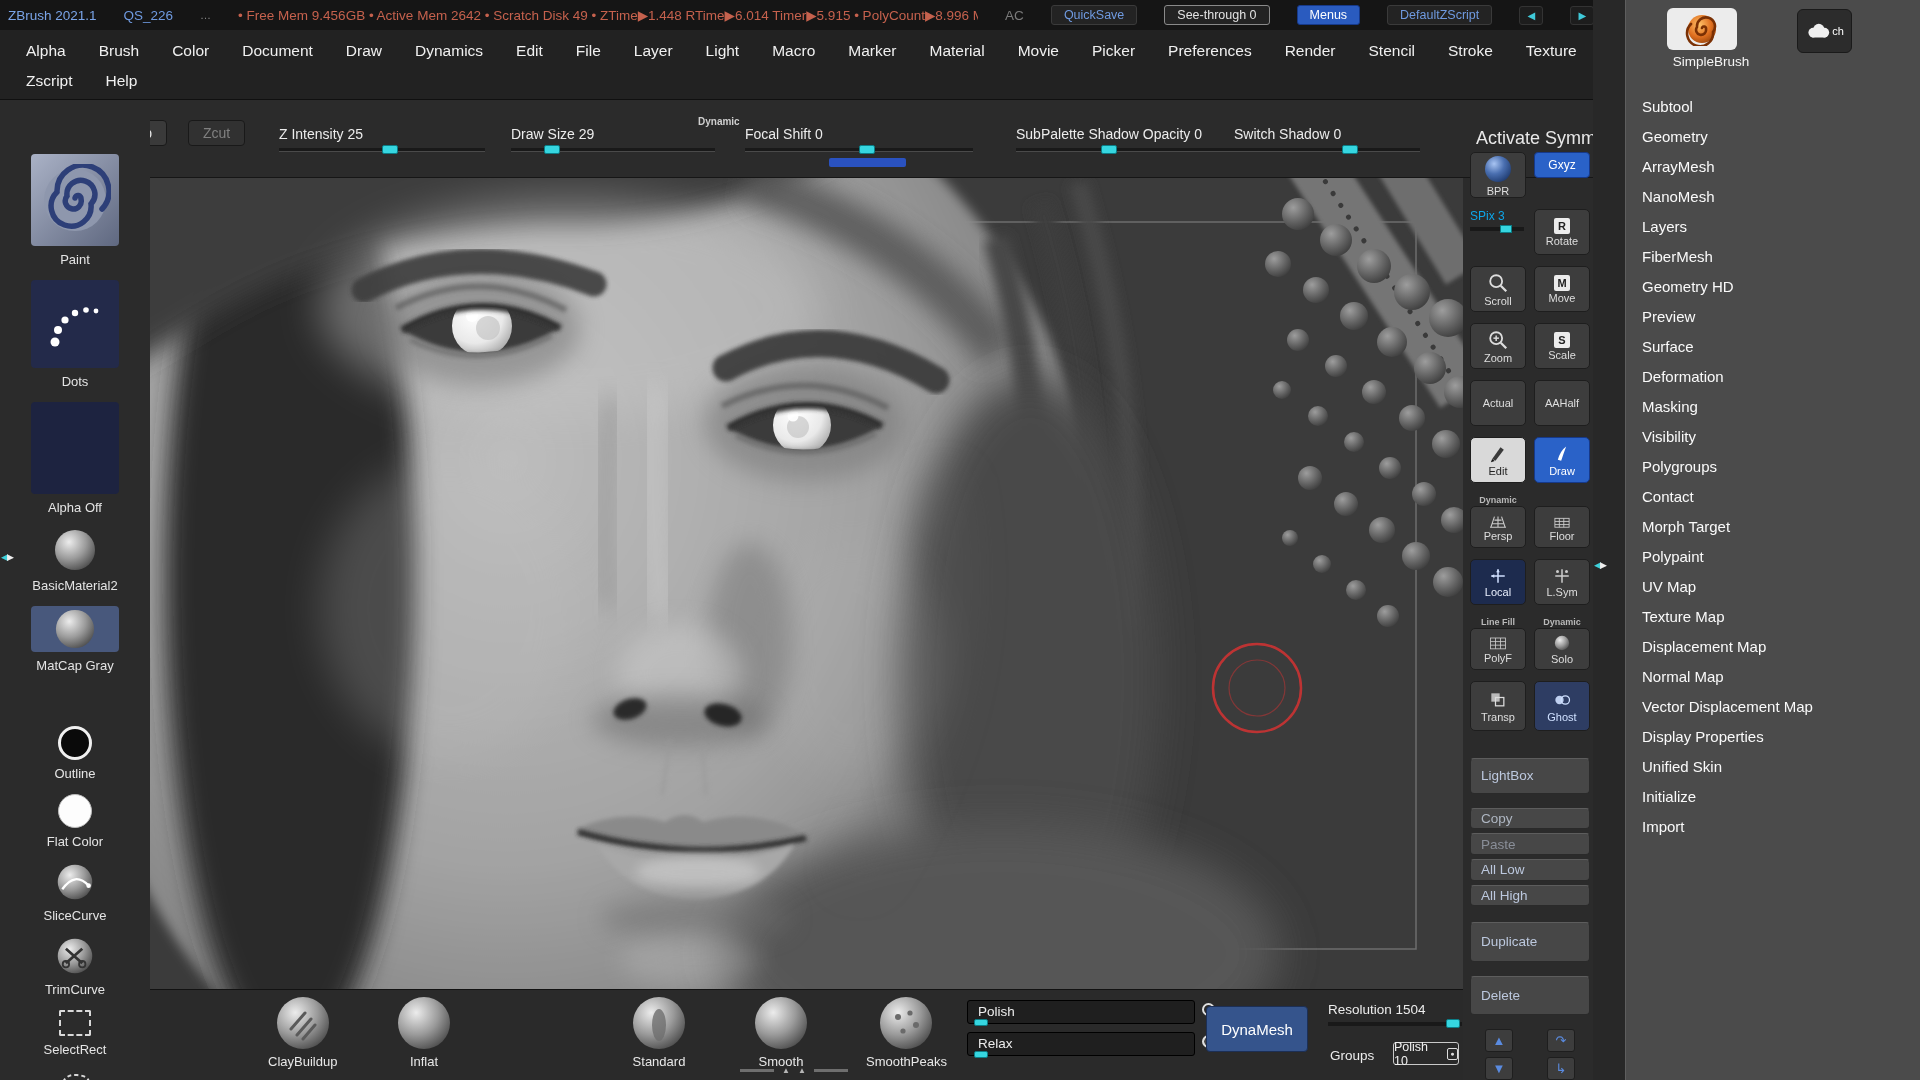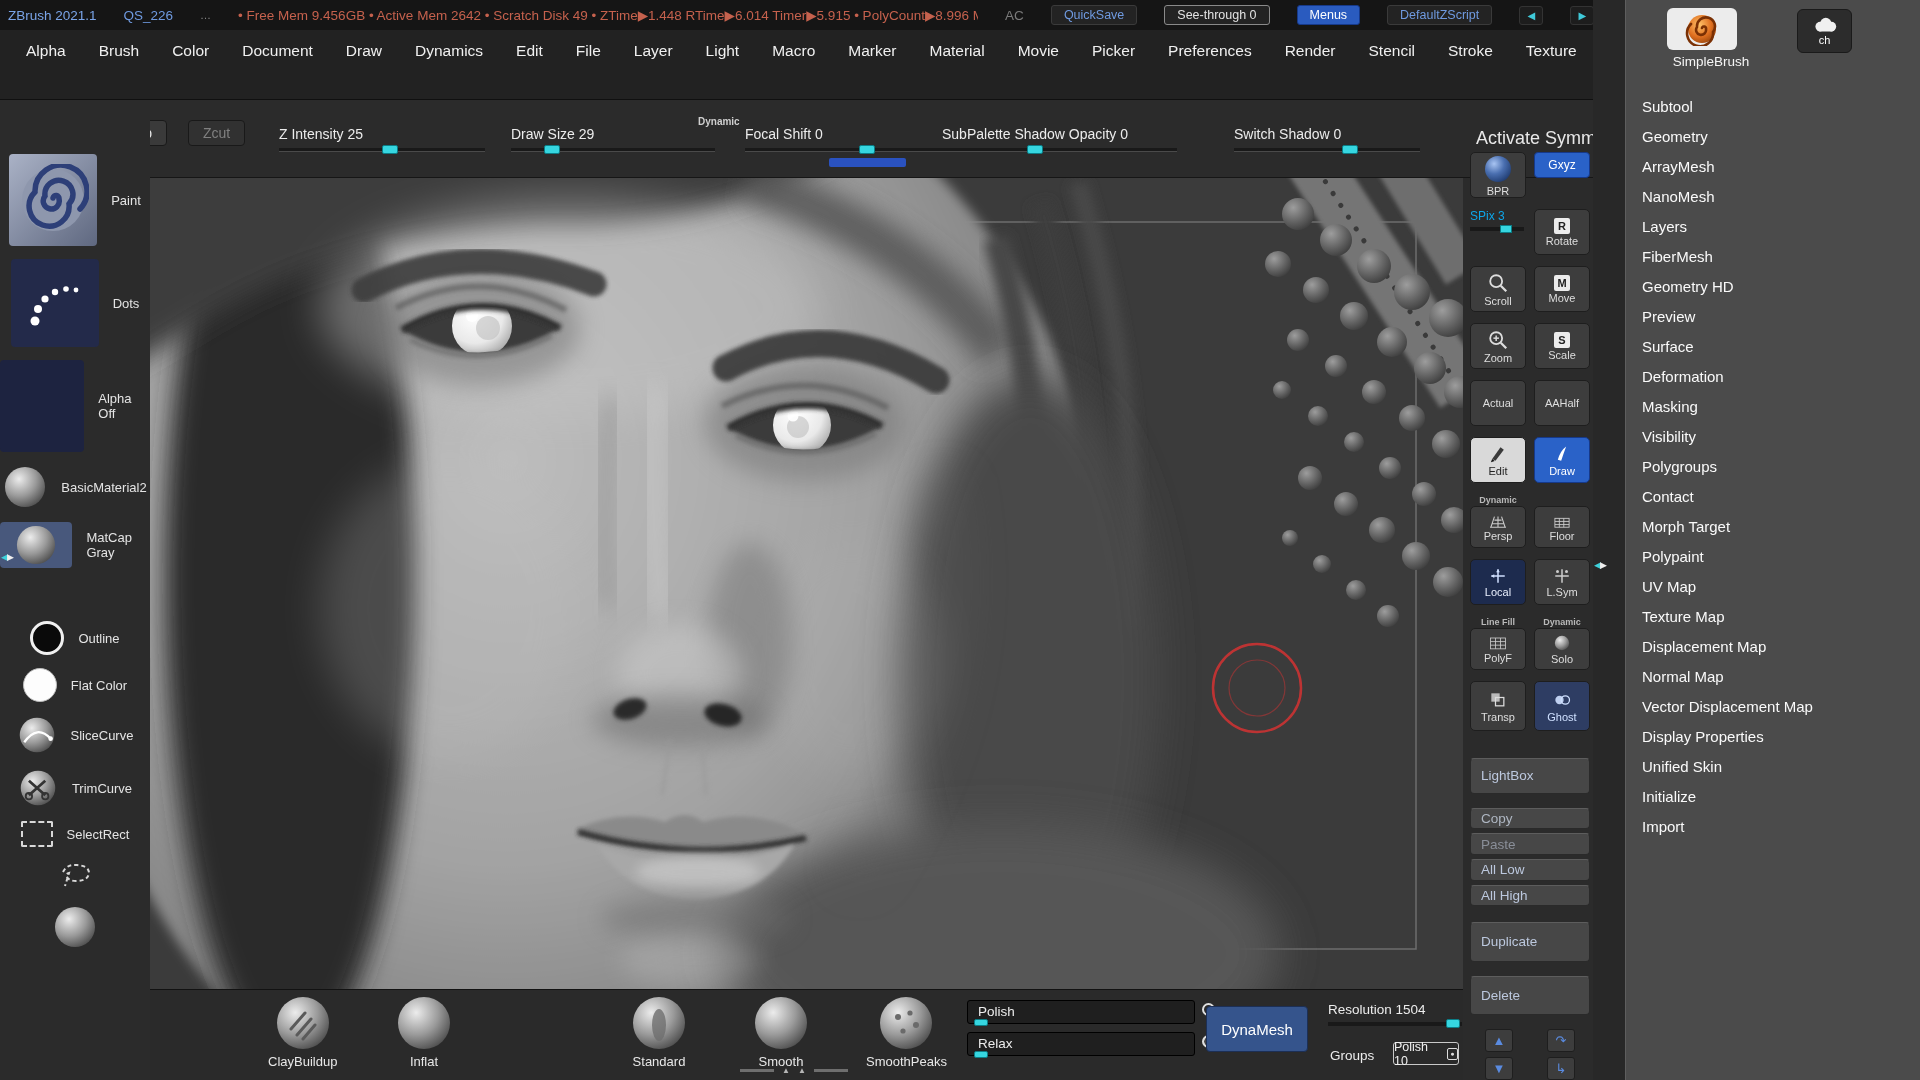--- a/index.html
+++ b/index.html
@@ -38,21 +38,21 @@
   .slider .track{margin-top:6px;height:4px;background:#191919;border-bottom:1px solid #4a4a4a;position:relative}
   .slider .thumb{position:absolute;top:-3px;width:16px;height:9px;background:#36d6e0;
     border:1px solid #0b7d86;border-radius:2px}
   .ts-tag{position:absolute;font-size:10px;font-weight:bold;color:#cfcfcf}
   .focal-bar{position:absolute;left:829px;top:58px;width:77px;height:9px;background:#2a52c0;border-radius:2px}
   .ts-symm{position:absolute;left:1476px;top:28px;font-size:18px;color:#e8e8e8}
 
   
   .leftbar{position:absolute;left:0;top:100px;width:150px;bottom:0;background:#2b2b2b;
     display:flex;flex-direction:column;align-items:center;padding-top:54px;font-size:13px;overflow:hidden}
-  .lb-item{display:flex;align-items:center;gap:14px;margin-bottom:13px}
+  .lb-item{display:flex;flex-direction:column;align-items:center;gap:6px;margin-bottom:13px}
   .lb-label{color:#e4e4e4}
   .tile-paint{width:88px;height:92px;border-radius:4px;background:linear-gradient(135deg,#aab2c6,#5f6880);
     display:flex;align-items:center;justify-content:center}
   .tile-dots{width:88px;height:88px;border-radius:4px;background:#232a4a;display:flex;align-items:center;justify-content:center}
   .tile-alpha{width:88px;height:92px;border-radius:4px;background:#1d2340}
   .tile-matcap{width:88px;height:46px;border-radius:4px;background:#48587c;display:flex;align-items:center;justify-content:center}
   .swatch{width:34px;height:34px;border-radius:50%}
   .swatch.outline{background:#0a0a0a;border:3px solid #f0f0f0}
   .swatch.flat{background:#fdfdfd;border:1px solid #bbb}
   .icon-rect{width:32px;height:26px;border:2px dashed #d8d8d8;border-radius:2px}
@@ -96,21 +96,21 @@
   .edge-arrows .c{color:#3fd0da}.edge-arrows .w{color:#f0f0f0}
 
   
   .palette{position:absolute;left:1625px;top:0;width:295px;bottom:0;background:#4b4b4b;
     border-left:1px solid #5e5e5e}
   .pal-header{position:relative;height:92px}
   .pal-tile{position:absolute;left:41px;top:8px;width:70px;height:42px;background:#ececec;
     border-radius:6px;display:flex;align-items:center;justify-content:center}
   .pal-title{position:absolute;left:30px;top:54px;width:110px;text-align:center;font-size:13.5px;color:#f5f5f5}
   .slot-ch{position:absolute;left:171px;top:9px;width:55px;height:44px;background:#2c2c2c;border:1px solid #1a1a1a;
-    border-radius:6px;display:flex;flex-direction:column;align-items:center;justify-content:center;gap:1px}
+    border-radius:6px;display:flex;flex-direction:row;align-items:center;justify-content:center;gap:1px}
   .slot-ch span{font-size:11px;color:#fff}
   .pitem{height:30px;line-height:30px;padding-left:16px;font-size:15px;color:#fafafa;cursor:default}
 
   
   .bottomshelf{position:absolute;left:150px;top:989px;width:1313px;height:91px;background:#2a2a2a;
     border-top:1px solid #121212}
   .bthumb{position:absolute;display:flex;flex-direction:column;align-items:center;gap:3px;
     font-size:13px;color:#e8e8e8}
   .wslider{position:absolute;height:24px;background:#1f1f1f;border:1px solid #000;border-radius:3px;
     color:#ececec;font-size:13.5px;padding:3px 10px}
@@ -196,20 +196,24 @@
     <span class="menu-item">Picker</span>
     <span class="menu-item">Preferences</span>
     <span class="menu-item">Render</span>
     <span class="menu-item">Stencil</span>
     <span class="menu-item">Stroke</span>
     <span class="menu-item">Texture</span>
     <span class="menu-item">Tool</span>
     <span class="menu-item">Transform</span>
     <span class="menu-item">Zplugin</span>
   </div>
+  <div class="menu-row">
+    <span class="menu-item">Zscript</span>
+    <span class="menu-item">Help</span>
+  </div>
 </nav>
 
 <div class="topshelf">
   <button class="ts-btn" style="left:25px">Zadd</button>
   <button class="ts-btn" style="left:106px">Zsub</button>
   <button class="ts-btn dim" style="left:188px;background:#313131">Zcut</button>
 
   <div class="slider" style="left:279px;width:206px">
     <div class="lab">Z Intensity 25</div>
     <div class="track">
@@ -223,21 +227,21 @@
       </div>
   </div>
   <span class="ts-tag" style="left:698px;top:16px">Dynamic</span>
   <div class="slider" style="left:745px;width:228px">
     <div class="lab">Focal Shift 0</div>
     <div class="track">
         <div class="thumb" style="left:50%"></div>
       </div>
   </div>
   <div class="focal-bar"></div>
-  <div class="slider" style="left:942px;width:235px">
+  <div class="slider" style="left:1016px;width:235px">
     <div class="lab">SubPalette Shadow Opacity 0</div>
     <div class="track">
         <div class="thumb" style="left:36%"></div>
       </div>
   </div>
   <div class="slider" style="left:1234px;width:186px">
     <div class="lab">Switch Shadow 0</div>
     <div class="track">
         <div class="thumb" style="left:58%"></div>
       </div>

